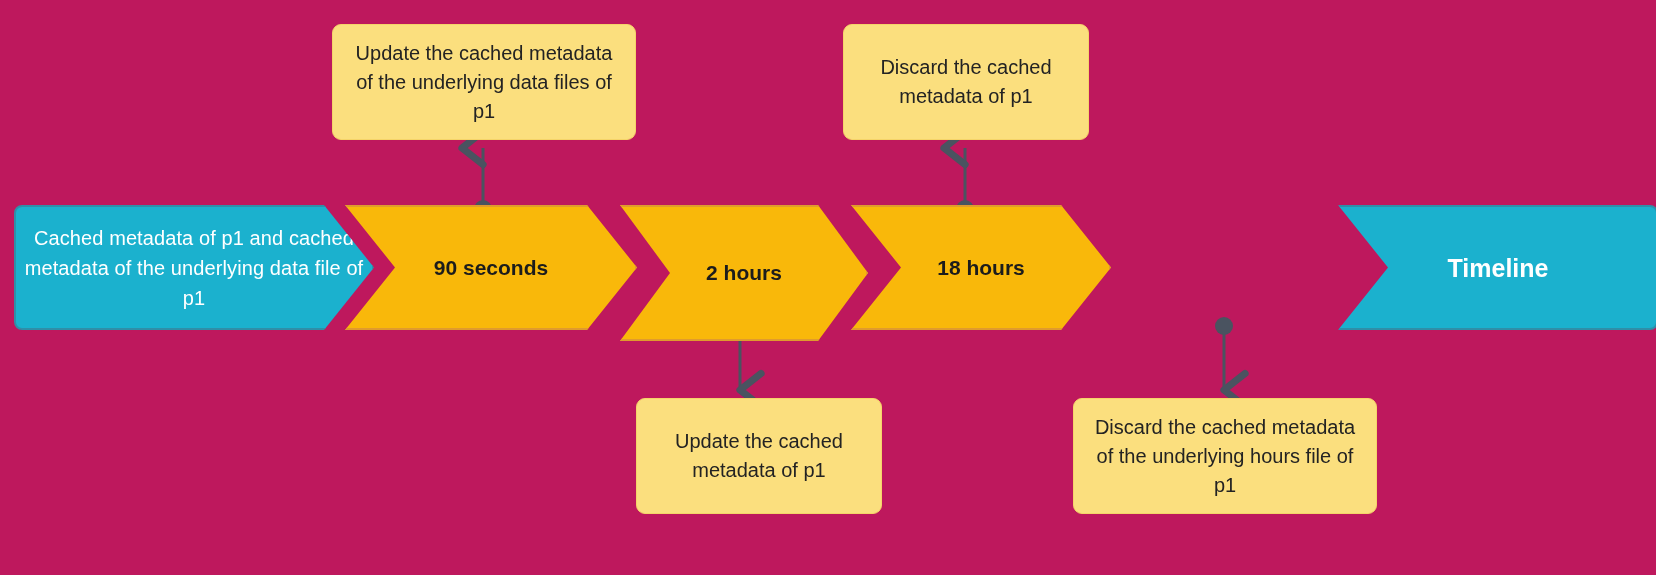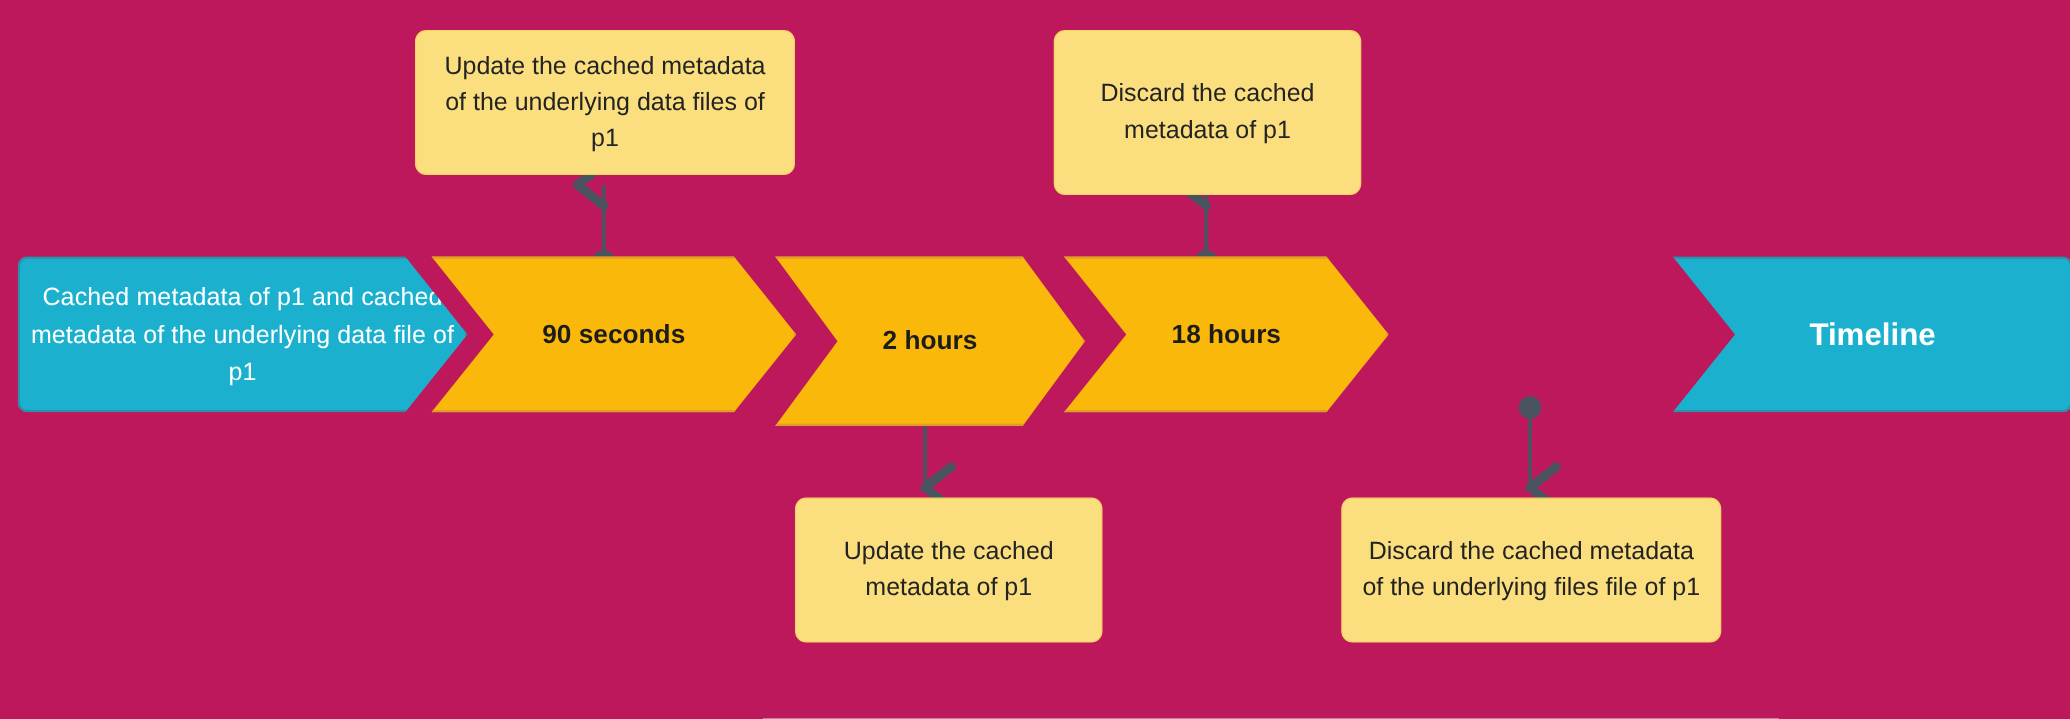--- a/index.html
+++ b/index.html
@@ -147,21 +147,21 @@
     <g>
       <line x1="1224" y1="326" x2="1224" y2="390" stroke="#4A5360" stroke-width="3" marker-end="url(#arrowDown)"></line>
       <circle cx="1224" cy="326" r="9" fill="#4A5360"></circle>
     </g>
   </svg>
 
   <div class="note" style="left:332px; top:24px; width:304px; height:116px;">
     <span>Update the cached metadata of the underlying data files of p1</span>
   </div>
 
-  <div class="note" style="left:843px; top:24px; width:246px; height:132px;">
+  <div class="note" style="left:843px; top:24px; width:246px; height:116px;">
     <span>Discard the cached metadata of p1</span>
   </div>
 
   <div class="chevron chev-teal shape-start" style="left:14px; top:205px; width:360px; height:125px;">
     <span class="chev-label label-start">Cached metadata of p1 and cached metadata of the underlying data file of p1</span>
   </div>
 
   <div class="chevron chev-orange shape-mid" style="left:345px; top:205px; width:292px; height:125px;">
     <span class="chev-label label-step">90 seconds</span>
   </div>
@@ -177,16 +177,16 @@
 
   <div class="chevron chev-teal shape-end" style="left:1338px; top:205px; width:320px; height:125px;">
     <span class="chev-label label-end">Timeline</span>
   </div>
 
   <div class="note" style="left:636px; top:398px; width:246px; height:116px;">
     <span>Update the cached metadata of p1</span>
   </div>
 
   <div class="note" style="left:1073px; top:398px; width:304px; height:116px;">
-    <span>Discard the cached metadata of the underlying files file of p1</span>
+    <span>Discard the cached metadata of the underlying hours file of p1</span>
   </div>
 
 </div>
 
 </body></html>

